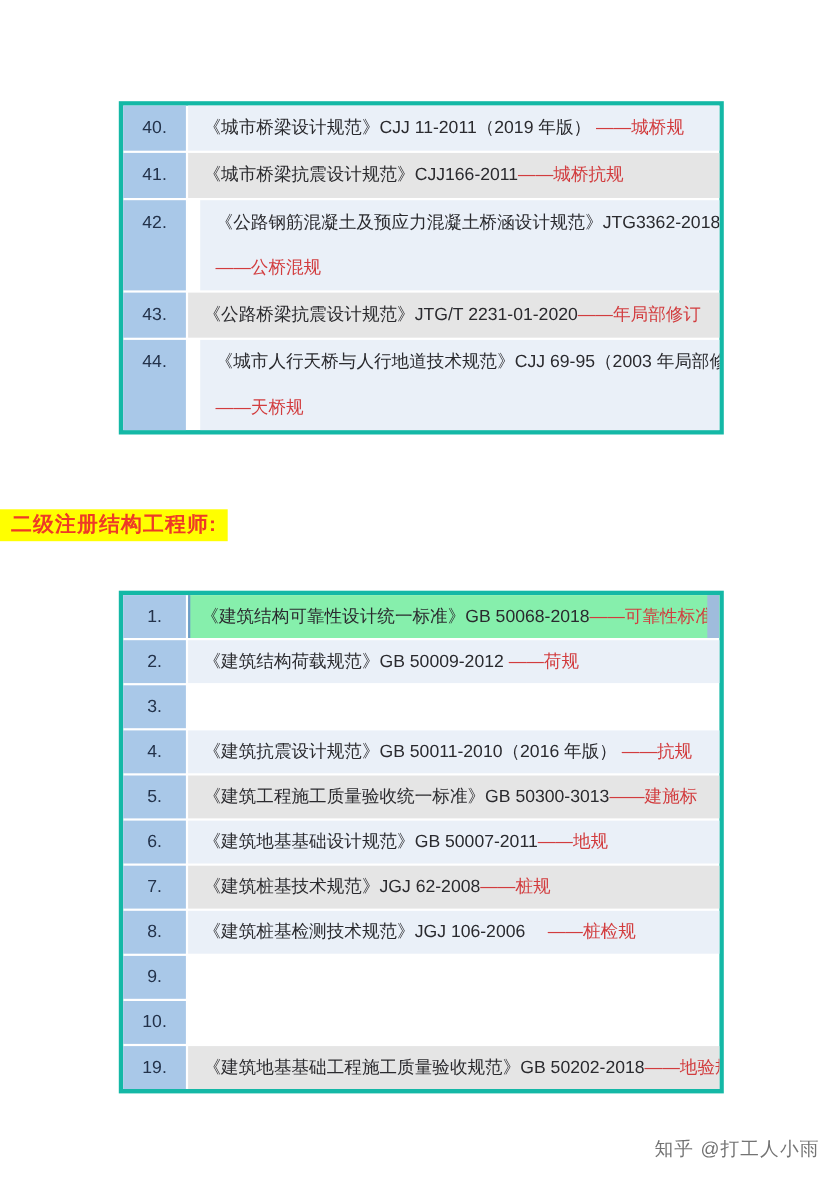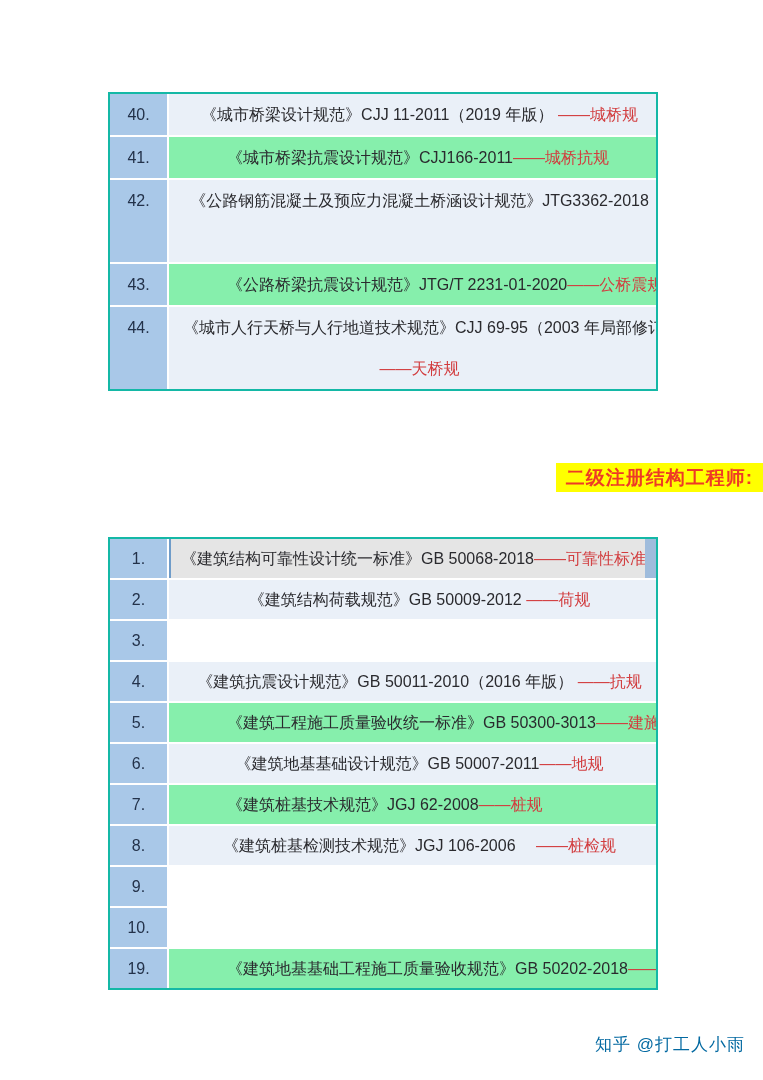--- a/index.html
+++ b/index.html
@@ -8,21 +8,21 @@
     background:#ffffff;
     position:relative;
     overflow:hidden;
     font-family:"Liberation Sans","DejaVu Sans",sans-serif;
     color:#2a2a2e;
   }
   .doc-table{
     position:absolute;
     left:108px;
     width:550px;
-    border:2px solid #14b8a6;
+    border:4px solid #14b8a6;
     background:#ffffff;
     box-sizing:border-box;
   }
   #table-first{top:92px;}
   #table-second{top:537px;}
   .t-row{
     display:flex;
     margin-bottom:2px;
   }
   .t-row:last-child{margin-bottom:0;}
@@ -34,70 +34,70 @@
     font-size:16px;
     color:#23324a;
     margin-right:2px;
   }
   .t-row .content{
     flex:1 1 auto;
     overflow:hidden;
   }
   
   #table-first .t-row.h1{height:41px;}
-  #table-first .t-row.h2{height:82px;}
+  #table-first .t-row.h2{height:82px;gap:11px;}
   #table-first .num{line-height:41px;}
   #table-first .line{line-height:41px;height:41px;}
   
   #table-second .t-row{height:39px;}
   #table-second .num{line-height:39px;}
   #table-second .line{line-height:39px;height:39px;}
-  .t-row.light .content{background:#eaf0f8;text-align:center;}
-  .t-row.dark .content{background:#86efac;padding-left:44px;}
+  .t-row.light .content{background:#eaf0f8;}
+  .t-row.dark .content{background:#e5e5e5;}
   .line{
     white-space:pre;
     overflow:hidden;
     padding-left:14px;
     font-size:16px;
   }
   .red{color:#d23c3e;}
   
   .t-row.special .content{
-    background:#e5e5e5;
+    background:#86efac;
     border-left:2px solid #6f9cc9;
     display:flex;
   }
   .t-row.special .line{flex:1 1 auto;padding-left:10px;}
   .t-row.special .strip{
     flex:0 0 11px;
     background:#9fbcdc;
   }
   .section-header{
     position:absolute;
     top:463px;
     left:0;
     width:763px;
-    text-align:right;
+    text-align:left;
   }
   .section-header .hl{
     display:inline-block;
     background:#ffff00;
     color:#ee3a26;
     font-weight:bold;
     font-size:19px;
     line-height:29px;
     padding:0 10px;
     letter-spacing:1px;
   }
   .watermark{
     position:absolute;
     top:1033px;
     right:18px;
     font-size:17px;
-    color:#0369a1;
+    color:#737373;
     letter-spacing:1px;
   }
 </style>
 </head>
 <body>
 
 <div class="doc-table" id="table-first">
 
   <div class="t-row light h1">
     <div class="num">40.</div>
@@ -110,27 +110,28 @@
     <div class="num">41.</div>
     <div class="content">
       <div class="line"><span>《城市桥梁抗震设计规范》CJJ166-2011</span><span class="red">——城桥抗规</span></div>
     </div>
   </div>
 
   <div class="t-row light h2">
     <div class="num">42.</div>
     <div class="content">
       <div class="line"><span>《公路钢筋混凝土及预应力混凝土桥涵设计规范》JTG3362-2018</span><span class="red"></span></div>
+      <div class="line"><span class="red">——公桥混规</span></div>
     </div>
   </div>
 
   <div class="t-row dark h1">
     <div class="num">43.</div>
     <div class="content">
-      <div class="line"><span>《公路桥梁抗震设计规范》JTG/T 2231-01-2020</span><span class="red">——公桥震规</span></div>
+      <div class="line"><span>《公路桥梁抗震设计规范》JTG/T 2231-01-2020</span><span class="red">——年局部修订</span></div>
     </div>
   </div>
 
   <div class="t-row light h2">
     <div class="num">44.</div>
     <div class="content">
       <div class="line"><span>《城市人行天桥与人行地道技术规范》CJJ 69-95（2003 年局部修订）</span><span class="red"></span></div>
       <div class="line"><span class="red">——天桥规</span></div>
     </div>
   </div>

